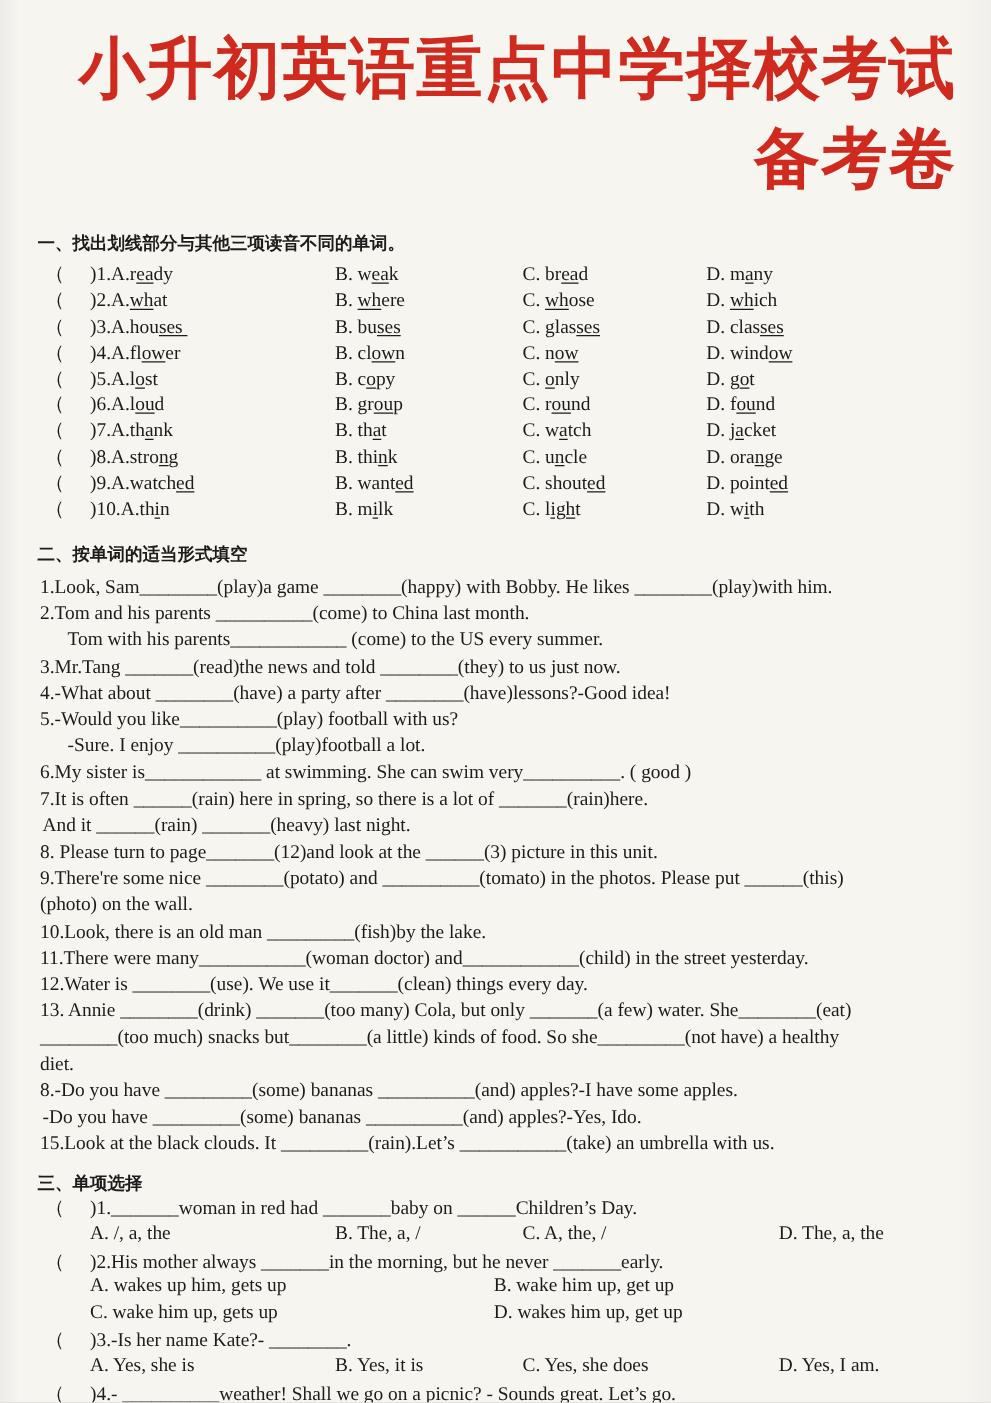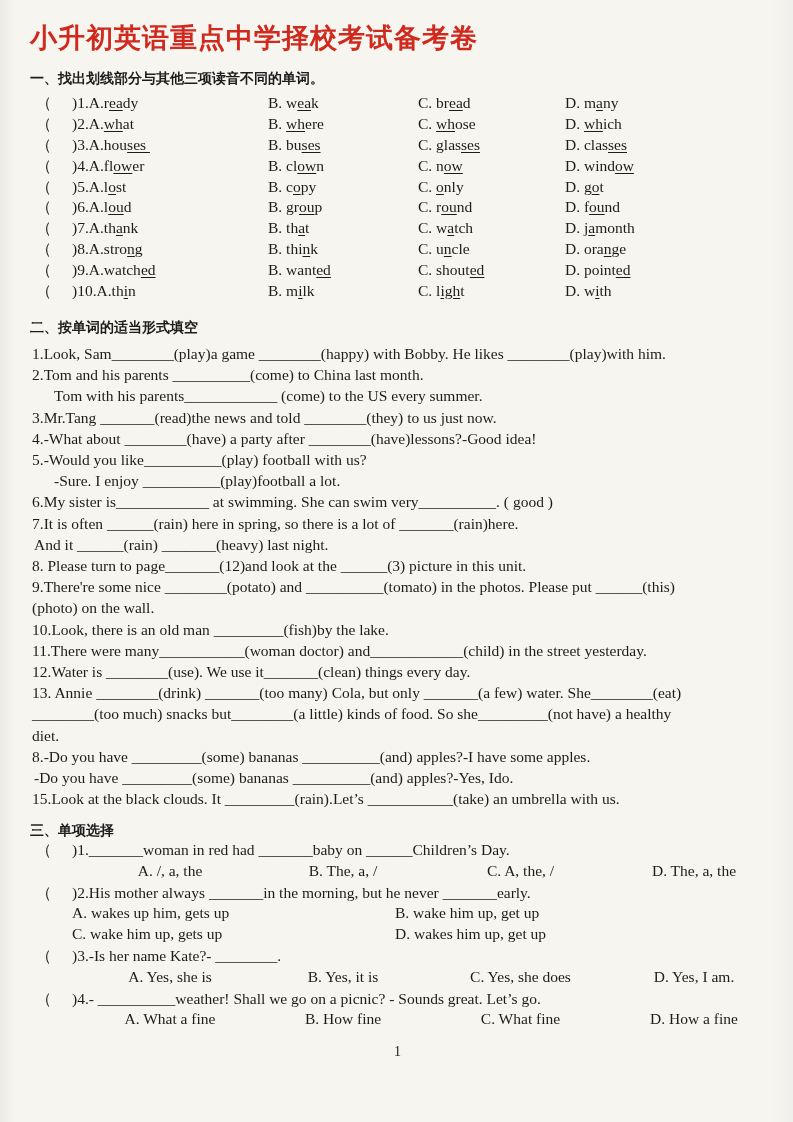--- a/index.html
+++ b/index.html
@@ -4,23 +4,23 @@
 <style>
   html,body{margin:0;padding:0;background:#dddbd7;}
   .page{
     width:793px;height:1122px;box-sizing:border-box;position:relative;
     background:linear-gradient(90deg,#ecebe7 0,#f7f5f0 16px,#f7f5f0 97%,#f1efeb 100%);
     padding:20px 28px 0 30px;
     font-family:"Liberation Serif","DejaVu Serif",serif;
     color:#1d1c1b;font-size:15.5px;overflow:hidden;
   }
   .title{
-    text-align:left;margin:0 0 14px 0;
+    text-align:right;margin:0 0 22px 0;
     font-family:"Liberation Sans","DejaVu Sans",sans-serif;
-    font-size:27px;font-weight:bold;letter-spacing:1px;color:#d02a1e;
+    font-size:53px;font-weight:bold;letter-spacing:1px;color:#d02a1e;
   }
   .sec-head{font-weight:bold;font-size:14px;}
   .s1-head{margin:10px 0 5px 0;}
   .s2-head{margin:17px 0 6px 0;}
   .s3-head{margin:13px 0 0 0;}
   
   .s1row{
     display:grid;grid-template-columns:36px 196px 150px 147px 1fr;
     margin-left:6px;height:20.9px;align-items:baseline;white-space:nowrap;
   }
@@ -31,21 +31,21 @@
   .ind1{margin-left:4px;}
   .ind2{margin-left:24px;}
   
   .s3stem{
     display:grid;grid-template-columns:36px 1fr;margin-left:6px;
     height:21.2px;align-items:baseline;white-space:nowrap;
   }
   .s3opts{
     display:grid;margin-left:42px;height:21.2px;align-items:baseline;white-space:nowrap;
   }
-  .cols4{grid-template-columns:196px 150px 205px 1fr;text-align:center;}
+  .cols4{grid-template-columns:196px 150px 205px 1fr;}
   .cols2{grid-template-columns:277px 1fr;gap:46px;}
   .pagenum{text-align:center;margin-top:13px;font-size:14px;}
 </style>
 </head>
 <body>
 
 <div class="page">
 
   <h1 class="title">小升初英语重点中学择校考试备考卷</h1>
 
@@ -92,21 +92,21 @@
       <span><span>)6.A.l</span><u>ou</u><span>d</span></span>
       <span><span>B. gr</span><u>ou</u><span>p</span></span>
       <span><span>C. r</span><u>ou</u><span>nd</span></span>
       <span><span>D. f</span><u>ou</u><span>nd</span></span>
     </div>
     <div class="s1row">
       <span class="paren">（</span>
       <span><span>)7.A.th</span><u>a</u><span>nk</span></span>
       <span><span>B. th</span><u>a</u><span>t</span></span>
       <span><span>C. w</span><u>a</u><span>tch</span></span>
-      <span><span>D. j</span><u>a</u><span>month</span></span>
+      <span><span>D. j</span><u>a</u><span>cket</span></span>
     </div>
     <div class="s1row">
       <span class="paren">（</span>
       <span><span>)8.A.stro</span><u>n</u><span>g</span></span>
       <span><span>B. thi</span><u>n</u><span>k</span></span>
       <span><span>C. u</span><u>n</u><span>cle</span></span>
       <span><span>D. ora</span><u>n</u><span>ge</span></span>
     </div>
     <div class="s1row">
       <span class="paren">（</span>

